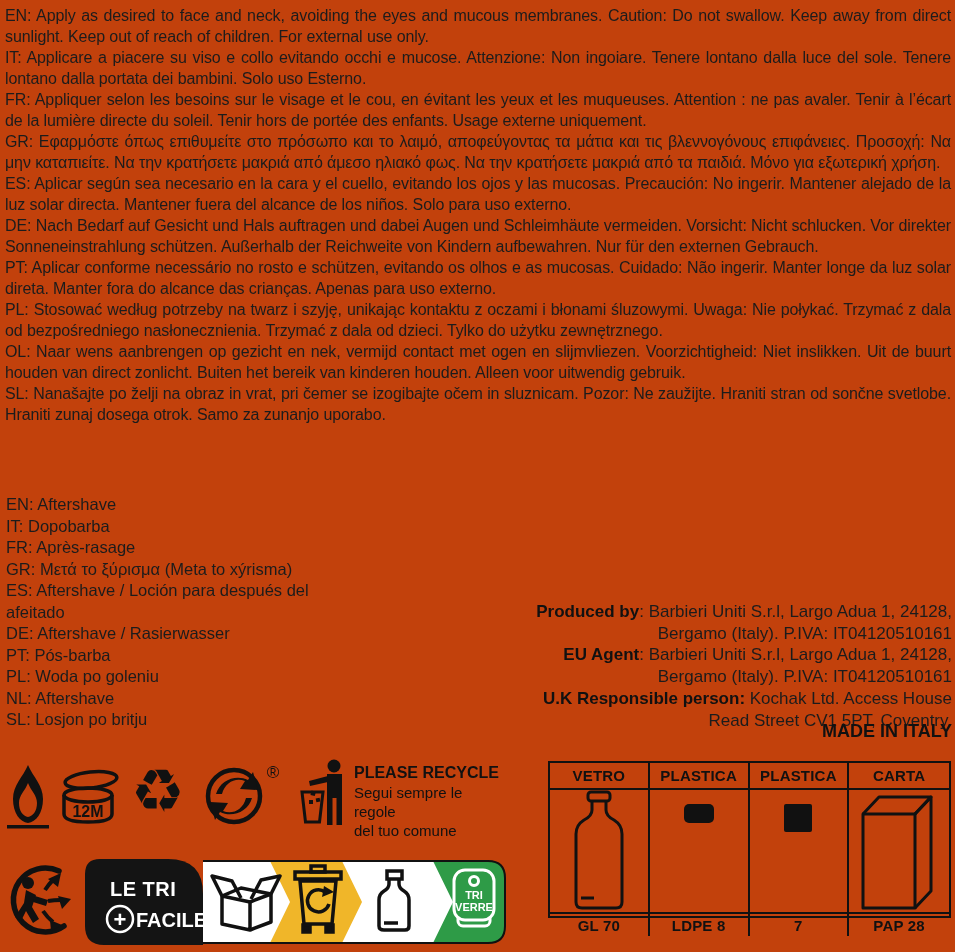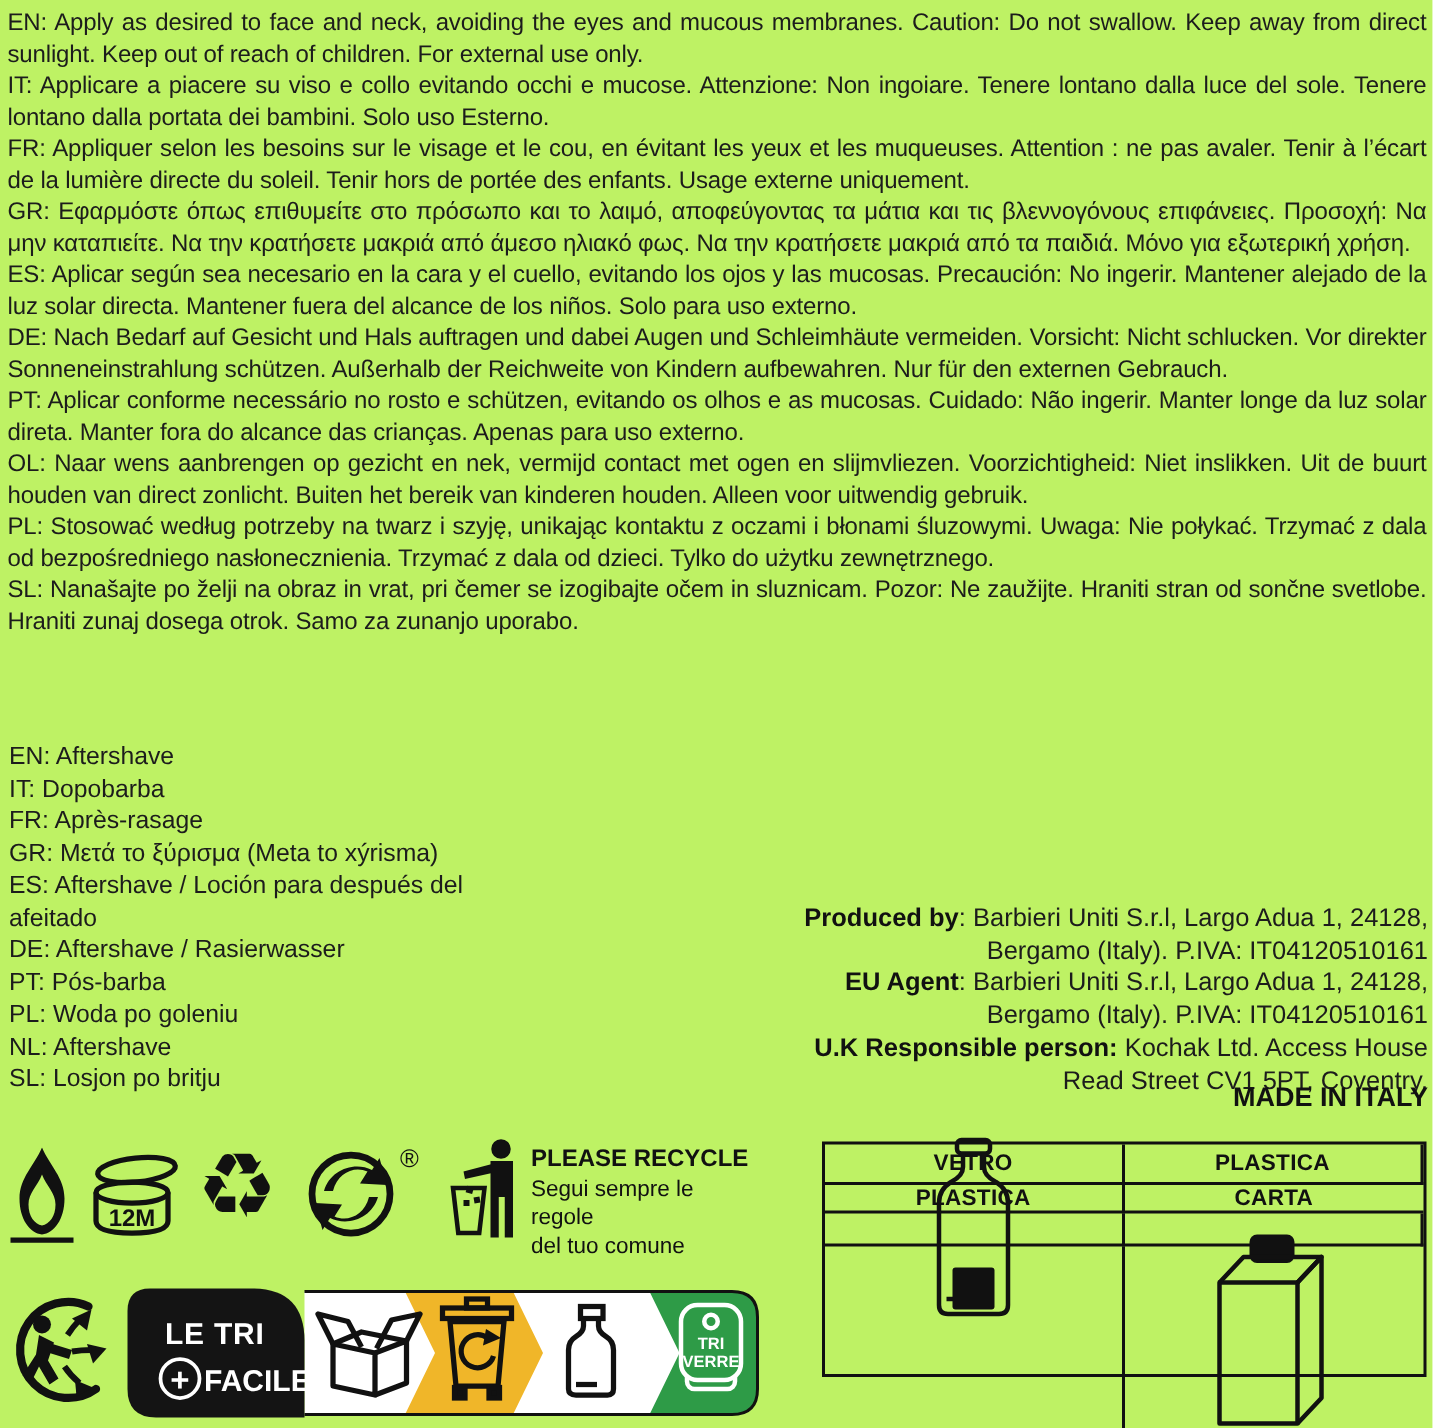--- a/index.html
+++ b/index.html
@@ -1,20 +1,20 @@
 <!DOCTYPE html>
 <html><head>
 <meta charset="utf-8">
 <style>
   * { box-sizing: border-box; margin: 0; padding: 0; }
   html,body { background:#ffffff; }
   .label {
     position: relative;
     width: 955px; height: 952px;
-    background: #bef264;
+    background: #c2410c;
     color: #1a1a1a;
     font-family: "Liberation Sans", sans-serif;
     overflow: hidden;
   }
   
   .directions {
     position: absolute; left: 5px; top: 5px; width: 946px;
     font-size: 16px; line-height: 21px; letter-spacing: -0.1px;
     text-align: justify; color:#1c1c1c;
   }
@@ -42,21 +42,21 @@
     font-size:60px; line-height:66px; text-align:center; color:#111;
     font-family:"DejaVu Sans", sans-serif;
   }
   .recycle-note { position:absolute; left:354px; top:763px; width:150px; color:#111; }
   .recycle-note .t { font-weight:bold; font-size:16px; line-height:20px; }
   .recycle-note .s { font-size:15px; line-height:19px; }
   
   .sort-table {
     position:absolute; left:548px; top:761px; width:403px; height:157px;
     border:2px solid #111; display:grid;
-    grid-template-columns: 1fr 1fr;
+    grid-template-columns: 1fr 1fr 1fr 1fr;
     grid-template-rows: 27px 1fr 22px;
     text-align: center;
   }
   .sort-table .cell { border-right:2px solid #111; border-bottom:2px solid #111;
     display:flex; align-items:center; justify-content:center; }
   .sort-table .cell.last-col { border-right:none; }
   .sort-table .cell.last-row { border-bottom:none; }
   .sort-table .hdr, .sort-table .code { font-weight:bold; font-size:15px; color:#111; letter-spacing:0.2px; }
   .sort-table .body { align-items:flex-start; }
   .sort-table .body.full { align-items:center; }
@@ -68,22 +68,22 @@
 <div class="label">
 
   <div class="directions">
     <p>EN: Apply as desired to face and neck, avoiding the eyes and mucous membranes. Caution: Do not swallow. Keep away from direct sunlight. Keep out of reach of children. For external use only.</p>
     <p>IT: Applicare a piacere su viso e collo evitando occhi e mucose. Attenzione: Non ingoiare. Tenere lontano dalla luce del sole. Tenere lontano dalla portata dei bambini. Solo uso Esterno.</p>
     <p>FR: Appliquer selon les besoins sur le visage et le cou, en évitant les yeux et les muqueuses. Attention : ne pas avaler. Tenir à l’écart de la lumière directe du soleil. Tenir hors de portée des enfants. Usage externe uniquement.</p>
     <p>GR: Εφαρμόστε όπως επιθυμείτε στο πρόσωπο και το λαιμό, αποφεύγοντας τα μάτια και τις βλεννογόνους επιφάνειες. Προσοχή: Να μην καταπιείτε. Να την κρατήσετε μακριά από άμεσο ηλιακό φως. Να την κρατήσετε μακριά από τα παιδιά. Μόνο για εξωτερική χρήση.</p>
     <p>ES: Aplicar según sea necesario en la cara y el cuello, evitando los ojos y las mucosas. Precaución: No ingerir. Mantener alejado de la luz solar directa. Mantener fuera del alcance de los niños. Solo para uso externo.</p>
     <p>DE: Nach Bedarf auf Gesicht und Hals auftragen und dabei Augen und Schleimhäute vermeiden. Vorsicht: Nicht schlucken. Vor direkter Sonneneinstrahlung schützen. Außerhalb der Reichweite von Kindern aufbewahren. Nur für den externen Gebrauch.</p>
     <p>PT: Aplicar conforme necessário no rosto e schützen, evitando os olhos e as mucosas. Cuidado: Não ingerir. Manter longe da luz solar direta. Manter fora do alcance das crianças. Apenas para uso externo.</p>
+    <p>PL: Stosować według potrzeby na twarz i szyję, unikając kontaktu z oczami i błonami śluzowymi. Uwaga: Nie połykać. Trzymać z dala od bezpośredniego nasłonecznienia. Trzymać z dala od dzieci. Tylko do użytku zewnętrznego.</p>
     <p>OL: Naar wens aanbrengen op gezicht en nek, vermijd contact met ogen en slijmvliezen. Voorzichtigheid: Niet inslikken. Uit de buurt houden van direct zonlicht. Buiten het bereik van kinderen houden. Alleen voor uitwendig gebruik.</p>
-    <p>PL: Stosować według potrzeby na twarz i szyję, unikając kontaktu z oczami i błonami śluzowymi. Uwaga: Nie połykać. Trzymać z dala od bezpośredniego nasłonecznienia. Trzymać z dala od dzieci. Tylko do użytku zewnętrznego.</p>
     <p>SL: Nanašajte po želji na obraz in vrat, pri čemer se izogibajte očem in sluznicam. Pozor: Ne zaužijte. Hraniti stran od sončne svetlobe. Hraniti zunaj dosega otrok. Samo za zunanjo uporabo.</p>
   </div>
 
   <div class="names">
     <p>EN: Aftershave</p>
     <p>IT: Dopobarba</p>
     <p>FR: Après-rasage</p>
     <p>GR: Μετά το ξύρισμα (Meta to xýrisma)</p>
     <p>ES: Aftershave / Loción para después del
 afeitado</p>

